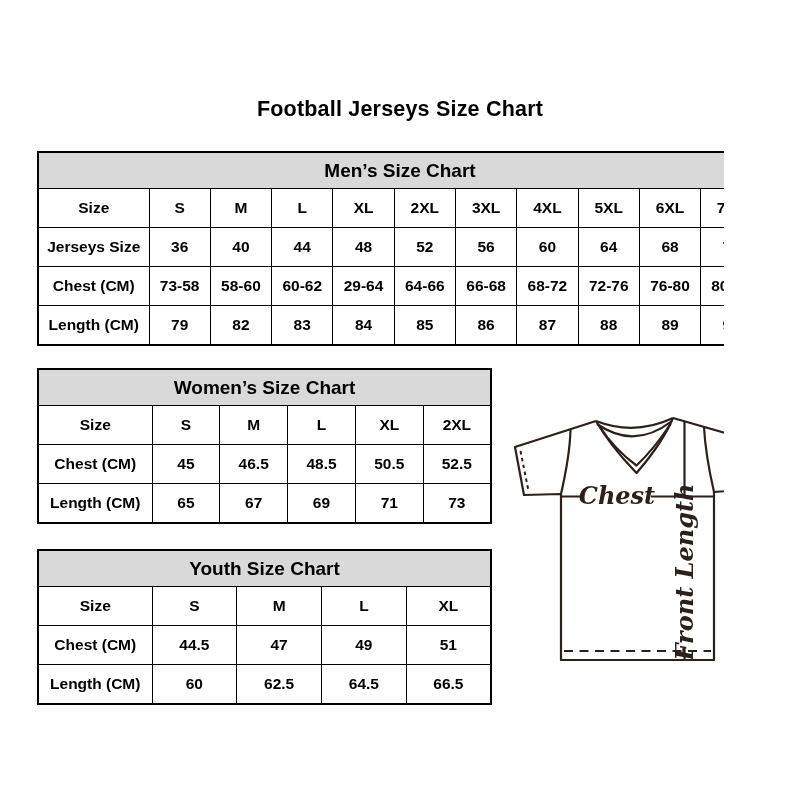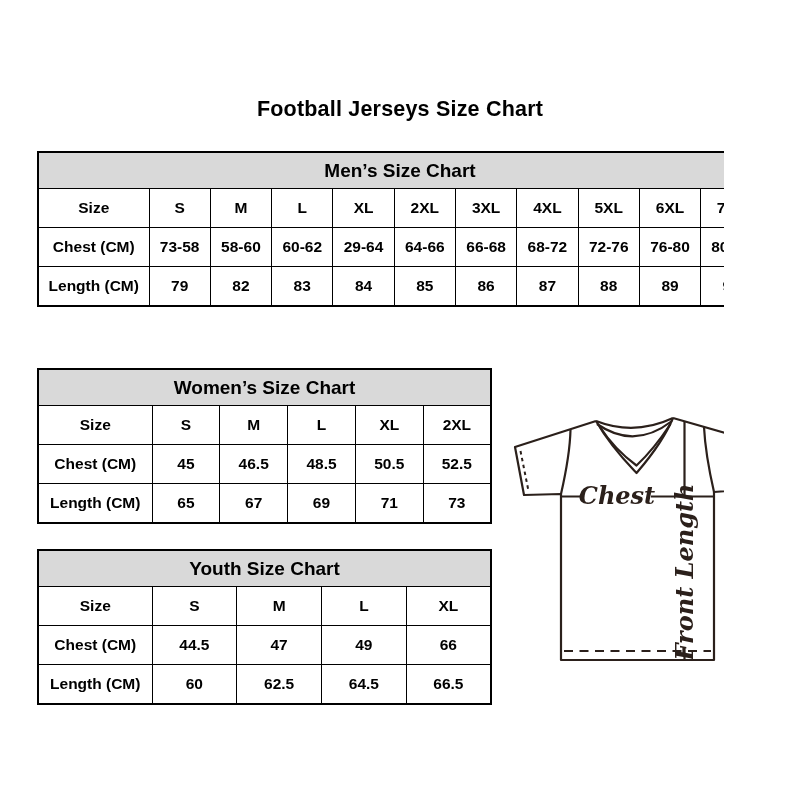--- a/index.html
+++ b/index.html
@@ -54,20 +54,33 @@
       <td>L</td>
       <td>XL</td>
       <td>2XL</td>
       <td>3XL</td>
       <td>4XL</td>
       <td>5XL</td>
       <td>6XL</td>
       <td>7XL</td>
     </tr>
     <tr>
+      <td>Jerseys Size</td>
+      <td>36</td>
+      <td>40</td>
+      <td>44</td>
+      <td>48</td>
+      <td>52</td>
+      <td>56</td>
+      <td>60</td>
+      <td>64</td>
+      <td>68</td>
+      <td>72</td>
+    </tr>
+    <tr>
       <td>Chest (CM)</td>
       <td>73-58</td>
       <td>58-60</td>
       <td>60-62</td>
       <td>29-64</td>
       <td>64-66</td>
       <td>66-68</td>
       <td>68-72</td>
       <td>72-76</td>
       <td>76-80</td>
@@ -139,21 +152,21 @@
       <td>S</td>
       <td>M</td>
       <td>L</td>
       <td>XL</td>
     </tr>
     <tr>
       <td>Chest (CM)</td>
       <td>44.5</td>
       <td>47</td>
       <td>49</td>
-      <td>66</td>
+      <td>51</td>
     </tr>
     <tr>
       <td>Length (CM)</td>
       <td>60</td>
       <td>62.5</td>
       <td>64.5</td>
       <td>66.5</td>
     </tr>
   </tbody>
     </table>

